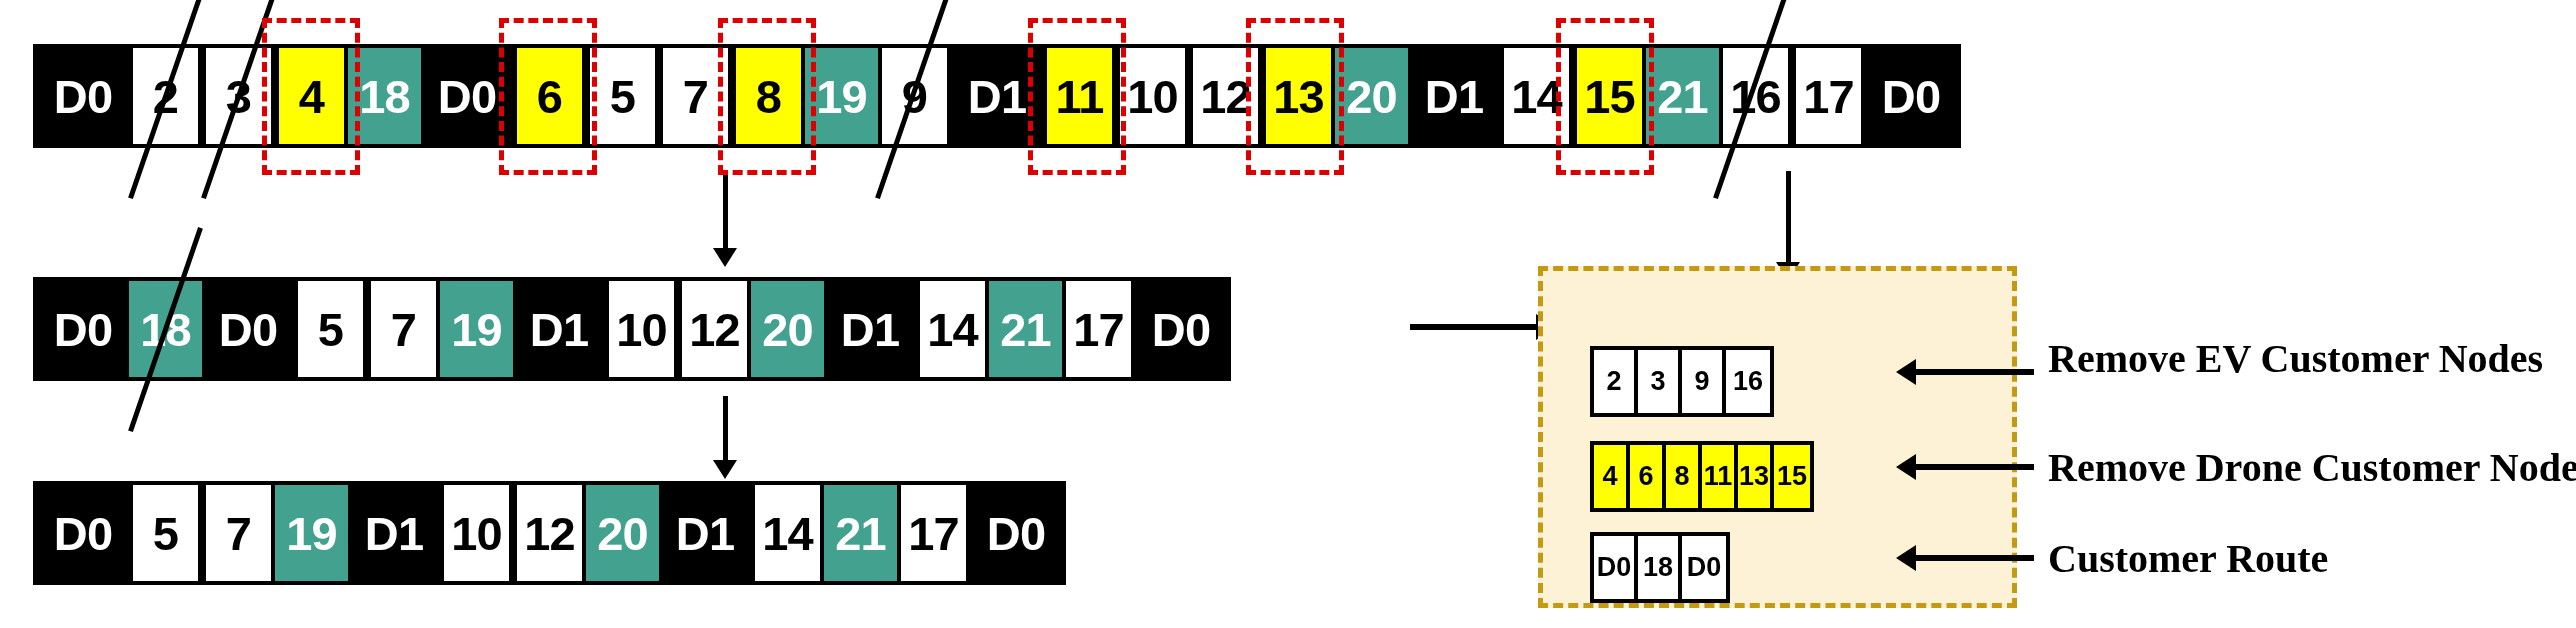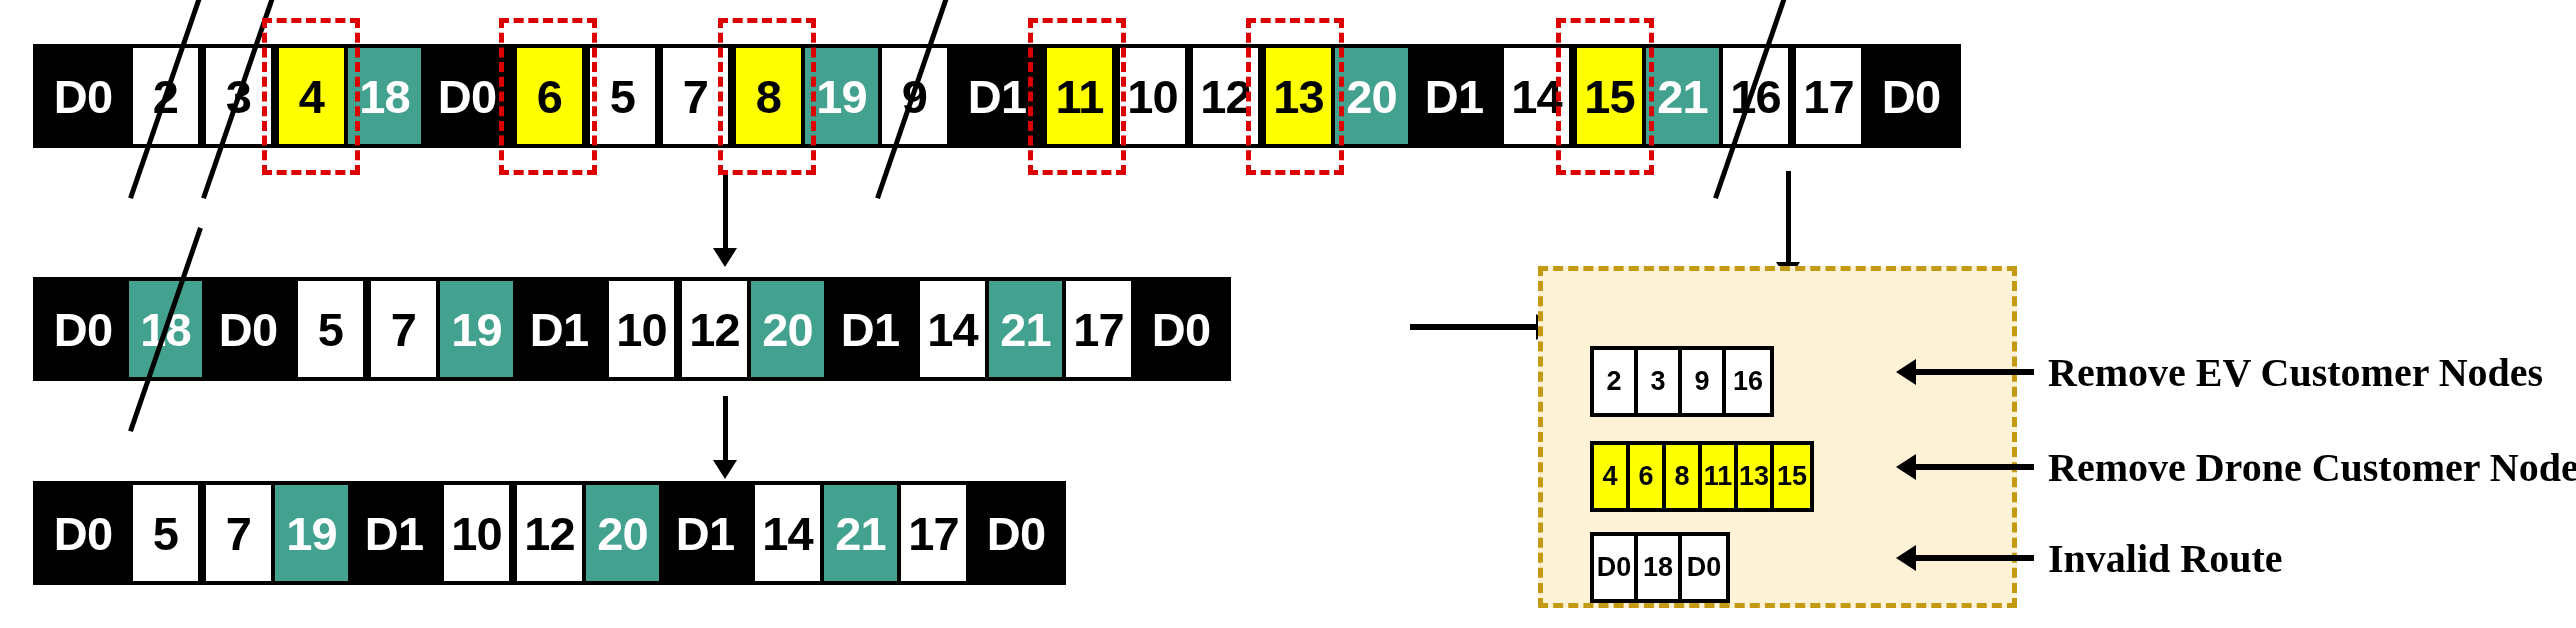--- a/index.html
+++ b/index.html
@@ -188,25 +188,25 @@
       <div class="mini-cell yellow" style="width: 36px;">15</div>
     </div>
     <div class="mini-row" style="left: 47px; top: 261px;">
       <div class="mini-cell" style="width: 44px;">D0</div>
       <div class="mini-cell" style="width: 44px;">18</div>
       <div class="mini-cell" style="width: 44px;">D0</div>
     </div>
   </div>
 
 <div class="arrow-h left" style="left: 1915px; top: 369px; width: 119px;"></div>
-<div class="legend-label" style="left: 2048px; top: 349px;">Remove EV Customer Nodes</div>
+<div class="legend-label" style="left: 2048px; top: 335px;">Remove EV Customer Nodes</div>
 <div class="arrow-h left" style="left: 1915px; top: 464px; width: 119px;"></div>
 <div class="legend-label" style="left: 2048px; top: 444px;">Remove Drone Customer Nodes</div>
 <div class="arrow-h left" style="left: 1915px; top: 555px; width: 119px;"></div>
-<div class="legend-label" style="left: 2048px; top: 535px;">Invalid Route</div>
+<div class="legend-label" style="left: 2048px; top: 535px;">Customer Route</div>
 <div class="strike" style="height: 215px; left: 163px; top: -11px; transform: rotate(19deg);"></div>
 <div class="strike" style="height: 215px; left: 236px; top: -11px; transform: rotate(19deg);"></div>
 <div class="redbox" style="left: 262px; top: 18px; width: 98px; height: 157px;"></div>
 <div class="redbox" style="left: 499px; top: 18px; width: 98px; height: 157px;"></div>
 <div class="redbox" style="left: 718px; top: 18px; width: 98px; height: 157px;"></div>
 <div class="strike" style="height: 215px; left: 910px; top: -11px; transform: rotate(19deg);"></div>
 <div class="redbox" style="left: 1028px; top: 18px; width: 98px; height: 157px;"></div>
 <div class="redbox" style="left: 1246px; top: 18px; width: 98px; height: 157px;"></div>
 <div class="redbox" style="left: 1556px; top: 18px; width: 98px; height: 157px;"></div>
 <div class="strike" style="height: 215px; left: 1748px; top: -11px; transform: rotate(19deg);"></div>

